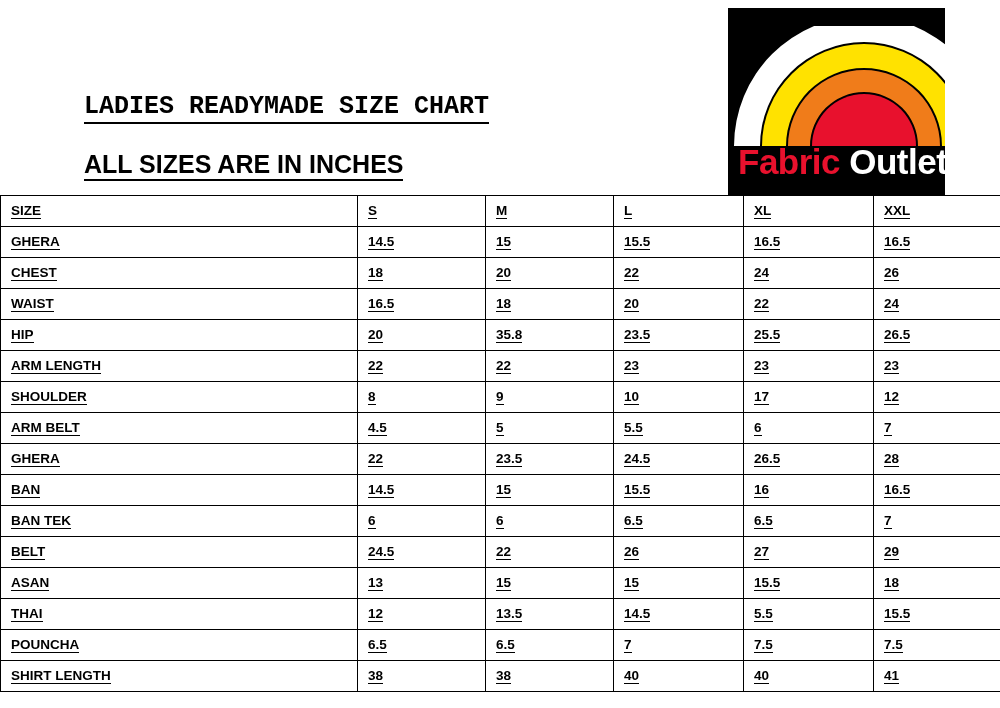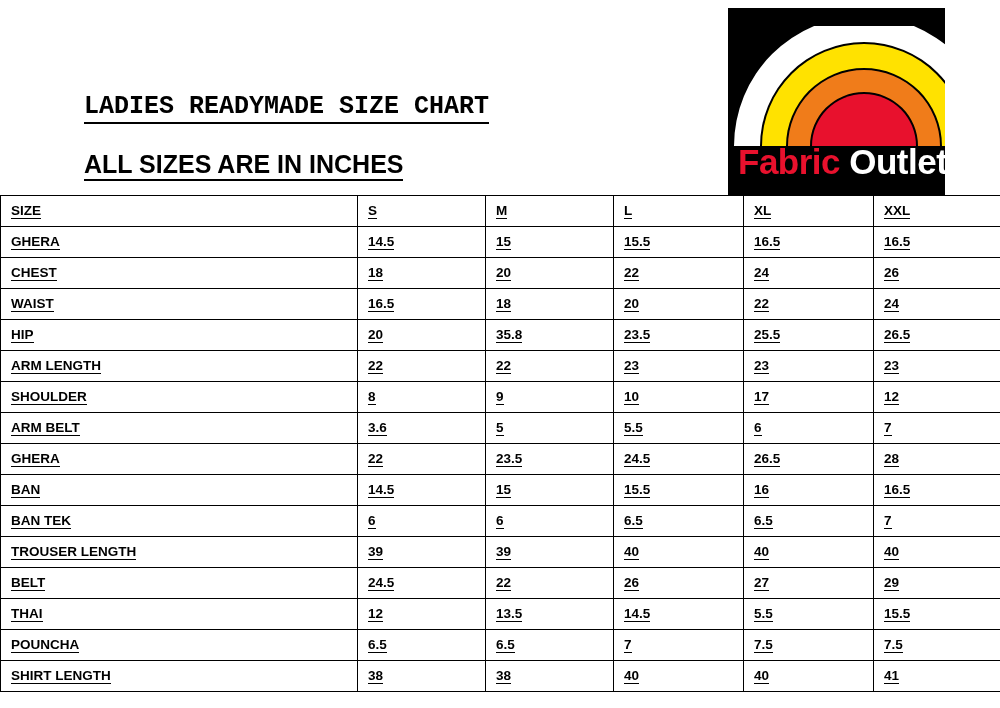--- a/index.html
+++ b/index.html
@@ -181,21 +181,21 @@
         <tr>
           <td><span class="cell-text">SHOULDER</span></td>
           <td><span class="cell-text">8</span></td>
           <td><span class="cell-text">9</span></td>
           <td><span class="cell-text">10</span></td>
           <td><span class="cell-text">17</span></td>
           <td><span class="cell-text">12</span></td>
         </tr>
         <tr>
           <td><span class="cell-text">ARM BELT</span></td>
-          <td><span class="cell-text">3.6</span></td>
+          <td><span class="cell-text">4.5</span></td>
           <td><span class="cell-text">5</span></td>
           <td><span class="cell-text">5.5</span></td>
           <td><span class="cell-text">6</span></td>
           <td><span class="cell-text">7</span></td>
         </tr>
         <tr>
           <td><span class="cell-text">GHERA</span></td>
           <td><span class="cell-text">22</span></td>
           <td><span class="cell-text">23.5</span></td>
           <td><span class="cell-text">24.5</span></td>
@@ -212,34 +212,34 @@
         </tr>
         <tr>
           <td><span class="cell-text">BAN TEK</span></td>
           <td><span class="cell-text">6</span></td>
           <td><span class="cell-text">6</span></td>
           <td><span class="cell-text">6.5</span></td>
           <td><span class="cell-text">6.5</span></td>
           <td><span class="cell-text">7</span></td>
         </tr>
         <tr>
-          <td><span class="cell-text">TROUSER LENGTH</span></td>
-          <td><span class="cell-text">39</span></td>
-          <td><span class="cell-text">39</span></td>
-          <td><span class="cell-text">40</span></td>
-          <td><span class="cell-text">40</span></td>
-          <td><span class="cell-text">40</span></td>
-        </tr>
-        <tr>
           <td><span class="cell-text">BELT</span></td>
           <td><span class="cell-text">24.5</span></td>
           <td><span class="cell-text">22</span></td>
           <td><span class="cell-text">26</span></td>
           <td><span class="cell-text">27</span></td>
           <td><span class="cell-text">29</span></td>
+        </tr>
+        <tr>
+          <td><span class="cell-text">ASAN</span></td>
+          <td><span class="cell-text">13</span></td>
+          <td><span class="cell-text">15</span></td>
+          <td><span class="cell-text">15</span></td>
+          <td><span class="cell-text">15.5</span></td>
+          <td><span class="cell-text">18</span></td>
         </tr>
         <tr>
           <td><span class="cell-text">THAI</span></td>
           <td><span class="cell-text">12</span></td>
           <td><span class="cell-text">13.5</span></td>
           <td><span class="cell-text">14.5</span></td>
           <td><span class="cell-text">5.5</span></td>
           <td><span class="cell-text">15.5</span></td>
         </tr>
         <tr>

